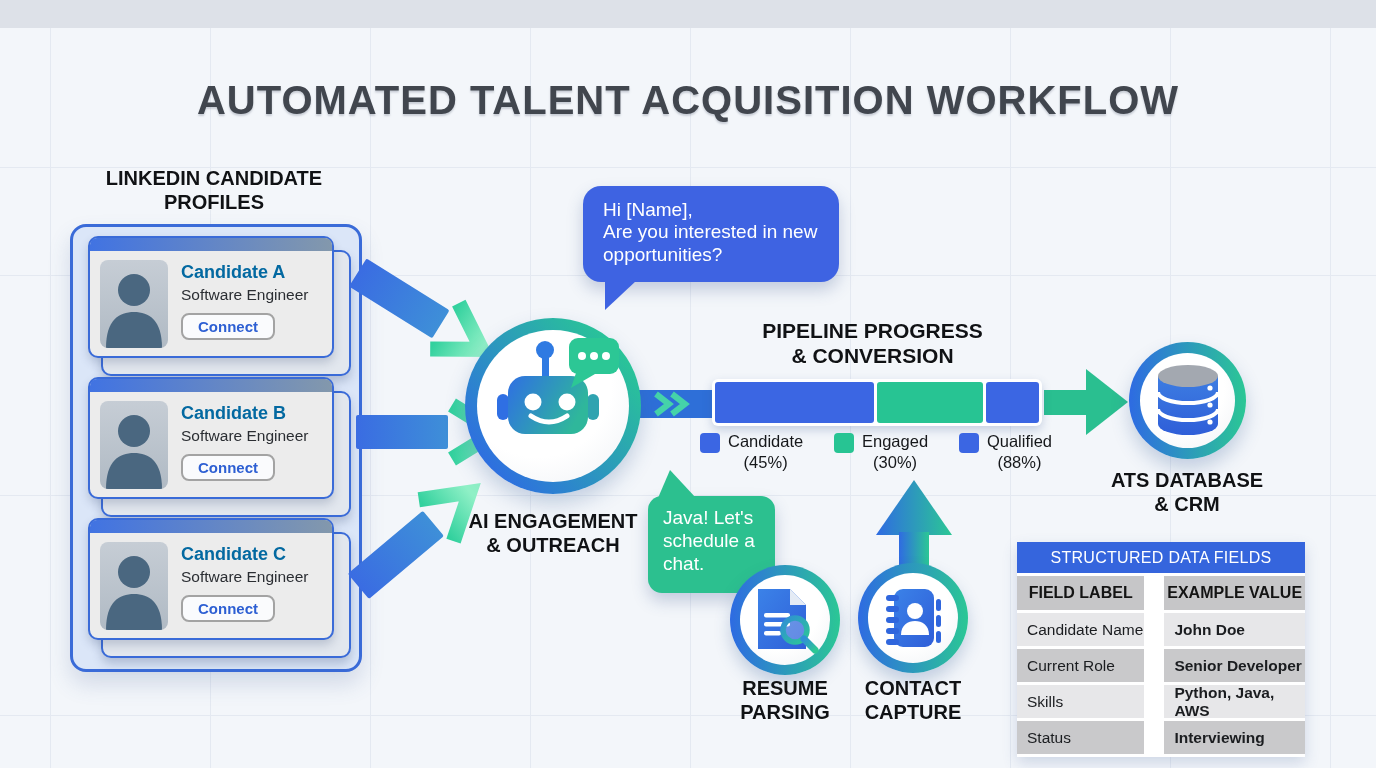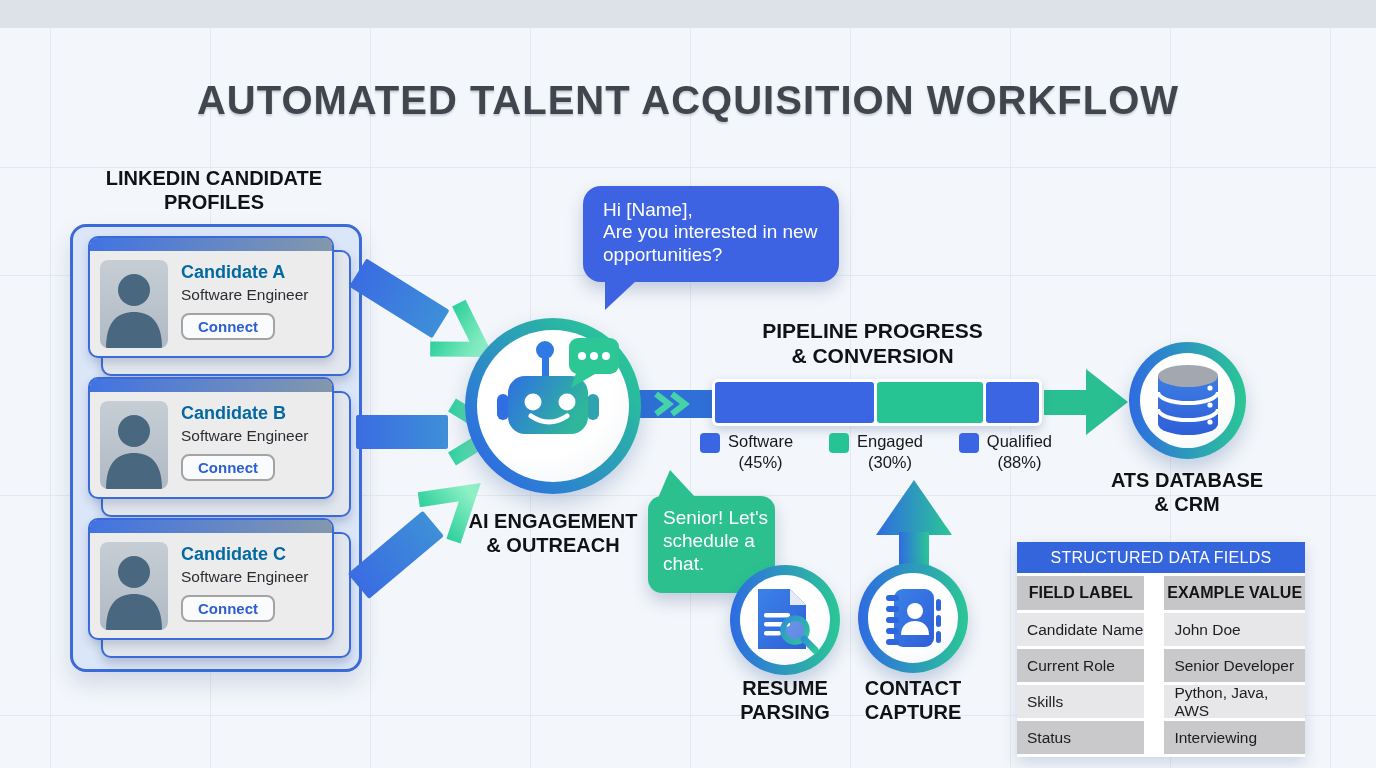--- a/index.html
+++ b/index.html
@@ -126,21 +126,21 @@
     position:absolute; left:1017px; top:514px; width:288px;
     background:#ffffff; box-shadow:0 6px 14px rgba(60,90,150,.2);
     display:flex; flex-direction:column; gap:3px; padding-bottom:3px; box-sizing:border-box;
   }
   .table-title{
     height:31px; background:#3565dd; color:#ffffff; font-size:16px; font-weight:400;
     display:flex; align-items:center; justify-content:center; letter-spacing:.3px;
   }
   .t-row{display:flex; gap:20px;}
   .t-cell{height:33px; display:flex; align-items:center; padding-left:10px; box-sizing:border-box; font-size:15.5px; color:#1b1d20;}
-  .t-c1{width:134px;} .t-c2{width:148px;}
+  .t-c1{width:134px;} .t-c2{width:148px;font-weight:bold;}
   .t-head .t-cell{height:34px; background:#c6c6c8; font-weight:800; justify-content:center; padding-left:0; font-size:16px; color:#141414;}
   .row-light .t-cell{background:#e7e7e9;}
   .row-dark .t-cell{background:#c9c9cb;}
 </style>
 </head>
 <body>
 
 <div class="canvas">
 
   <div class="main-title">AUTOMATED TALENT ACQUISITION WORKFLOW</div>
@@ -285,36 +285,36 @@
       </g>
     </svg>
   </div>
   <div class="sec-heading h-ai pre">AI ENGAGEMENT
 &amp; OUTREACH</div>
 
   <div class="bubble bubble-blue pre">Hi [Name],
 Are you interested in new
 opportunities?</div>
   <div class="bubble bubble-blue-tail"></div>
-  <div class="bubble bubble-green pre">Senior! Let's
+  <div class="bubble bubble-green pre">Java! Let's
 schedule a
 chat.</div>
 
   <div class="sec-heading h-pipeline pre">PIPELINE PROGRESS
 &amp; CONVERSION</div>
   <div class="pipe-bar">
     <div class="bar-seg" style="flex-grow: 45; background: rgb(59, 102, 227);"></div>
     <div class="bar-seg" style="flex-grow: 30; background: rgb(39, 196, 147);"></div>
     <div class="bar-seg" style="flex-grow: 15; background: rgb(59, 102, 227);"></div>
   </div>
   <div class="legend">
     <div class="legend-item">
       <span class="swatch" style="background: rgb(59, 102, 227);"></span>
       <span class="legend-label">
-          <span style="display:block">Software</span>
+          <span style="display:block">Candidate</span>
           <span style="display:block">(45%)</span>
         </span>
     </div>
     <div class="legend-item">
       <span class="swatch" style="background: rgb(39, 196, 147);"></span>
       <span class="legend-label">
           <span style="display:block">Engaged</span>
           <span style="display:block">(30%)</span>
         </span>
     </div>

